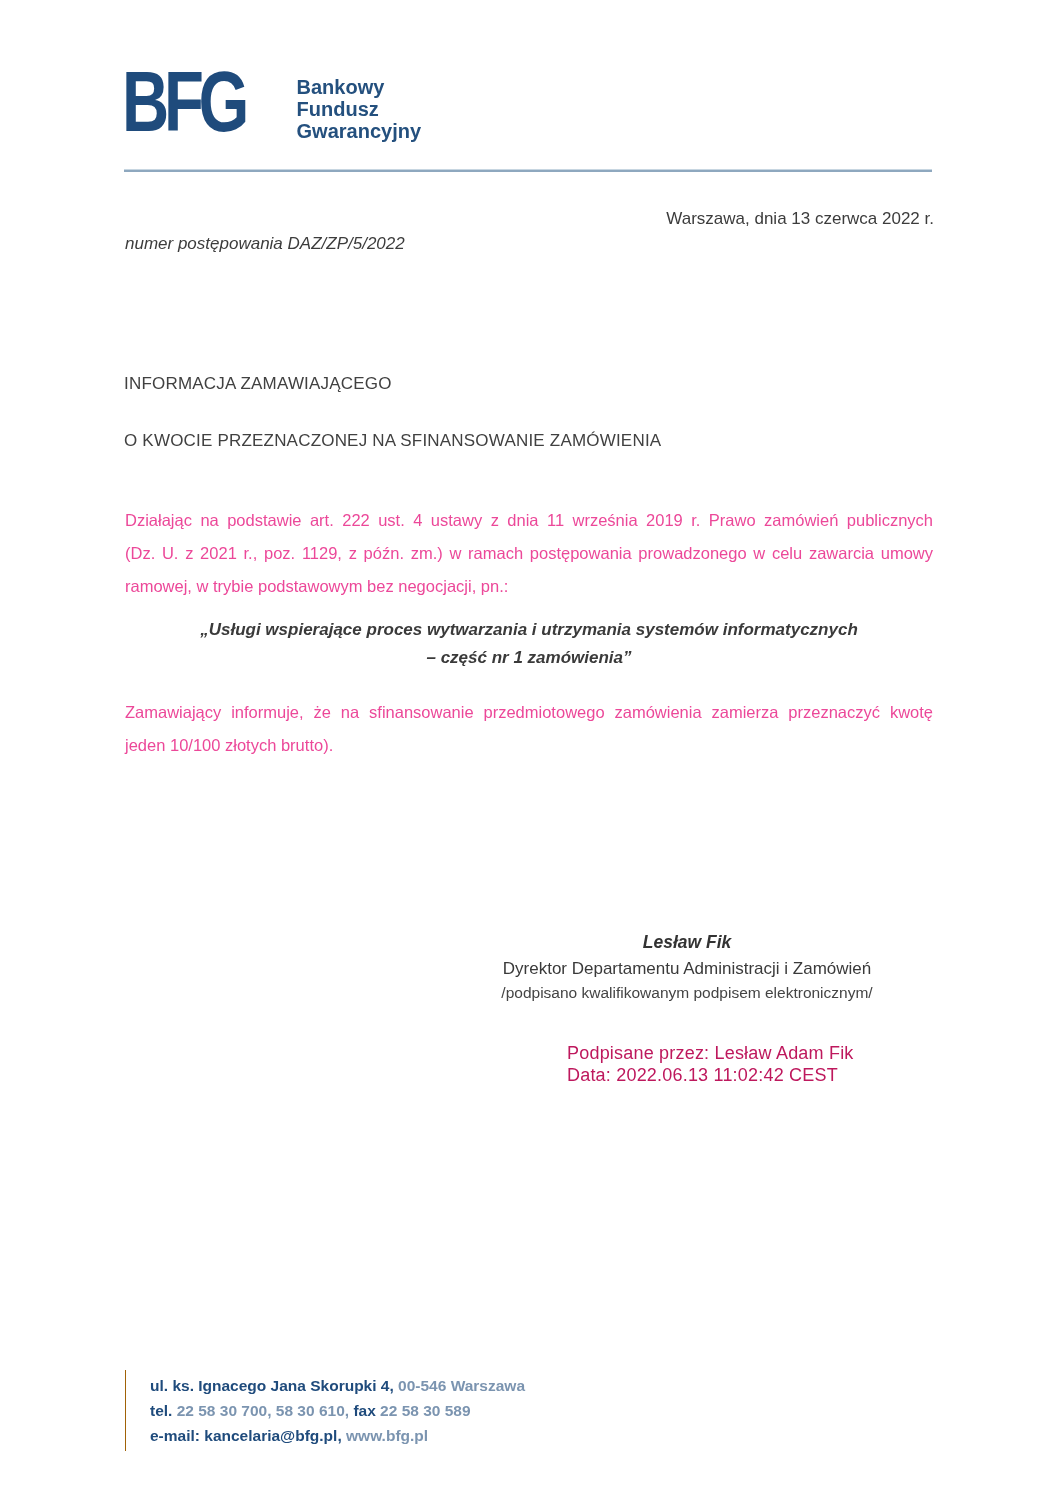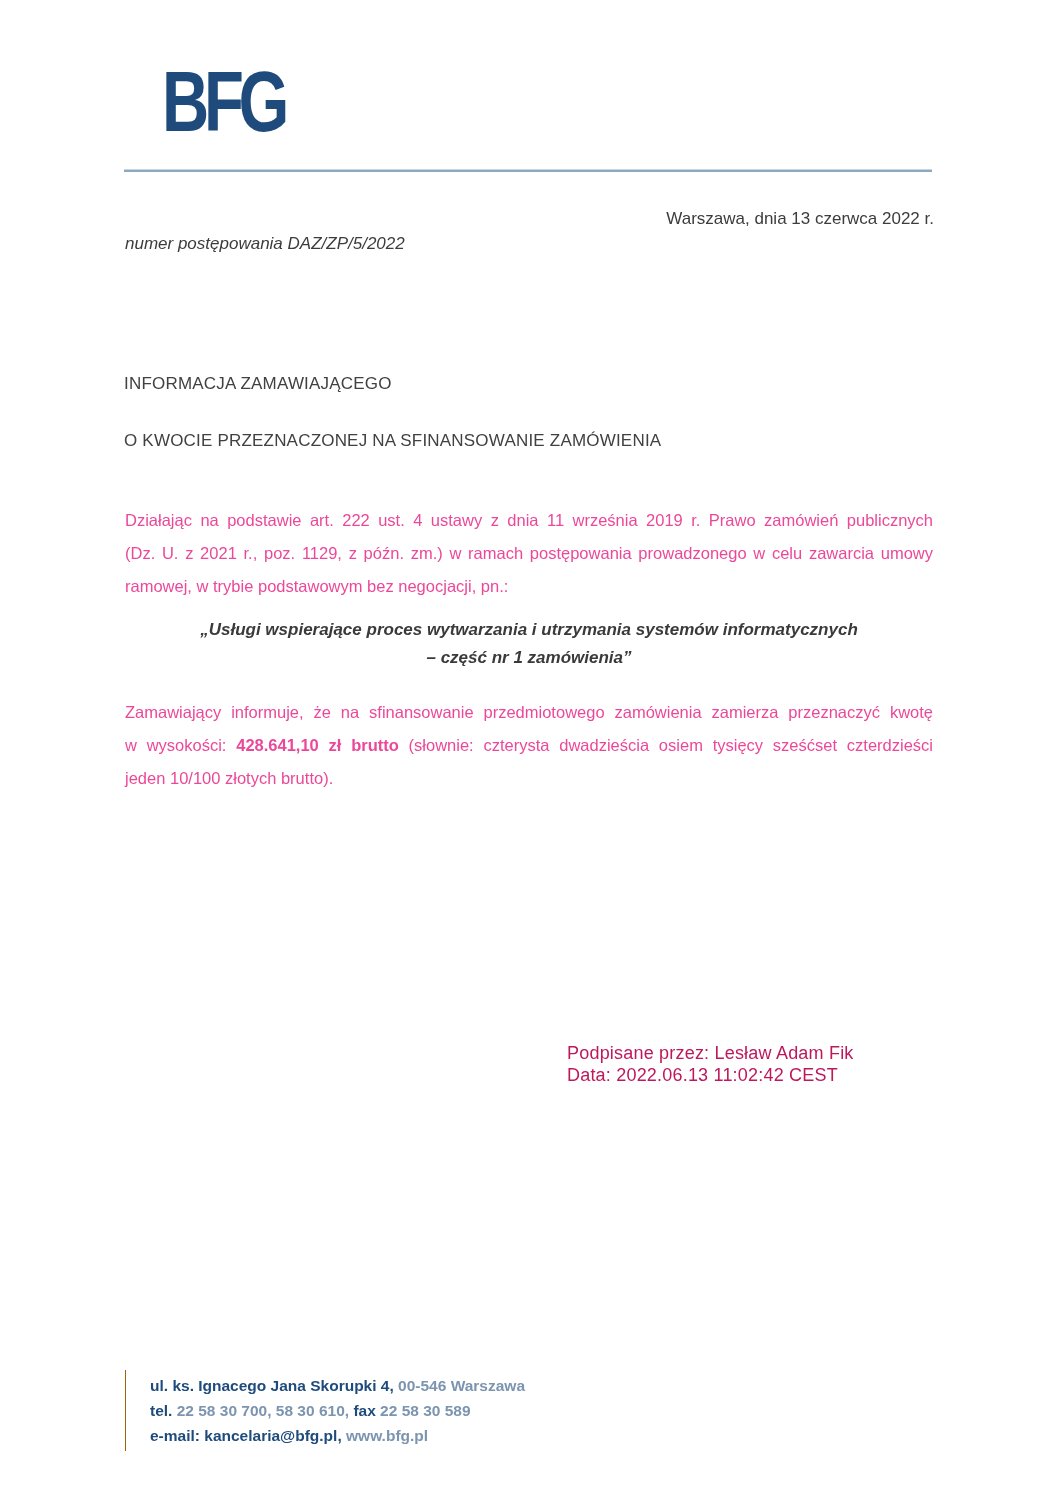--- a/index.html
+++ b/index.html
@@ -6,21 +6,21 @@
   .page {
     position:relative;
     width:1058px; height:1497px;
     background:#ffffff;
     font-family:"Liberation Sans", sans-serif;
     color:#3a3a3a;
     overflow:hidden;
   }
 
   
-  .logo { position:absolute; left:122px; top:68px; display:flex; align-items:flex-start;margin-left:40px; }
+  .logo { position:absolute; left:122px; top:68px; display:flex; align-items:flex-start; }
   .monogram {
     font-weight:800; font-size:86px; line-height:66px;
     color:#1F4B7C; letter-spacing:-7px;
     transform:scaleX(0.76); transform-origin:left top;
   }
   .logotext {
     margin-left:14px; padding-top:8px;
     color:#24507E; font-weight:bold; font-size:20px; line-height:22px;
   }
   .rule {
@@ -68,20 +68,25 @@
   .fn { color:#1F4B7C; }
   .fl { color:#7B94B0; }
 </style>
 </head>
 <body>
 
 <div class="page">
 
   <div class="logo">
     <div class="monogram">BFG</div>
+    <div class="logotext">
+      <div>Bankowy</div>
+      <div>Fundusz</div>
+      <div>Gwarancyjny</div>
+    </div>
   </div>
   <div class="rule"></div>
 
   <div class="date-line">Warszawa, dnia 13 czerwca 2022 r.</div>
   <div class="case-number">numer postępowania DAZ/ZP/5/2022</div>
 
   <div class="doc-title t1">INFORMACJA ZAMAWIAJĄCEGO</div>
   <div class="doc-title t2">O KWOCIE PRZEZNACZONEJ NA SFINANSOWANIE ZAMÓWIENIA</div>
 
   <div class="para p1">
@@ -90,24 +95,28 @@
     <div>ramowej, w trybie podstawowym bez negocjacji, pn.:</div>
   </div>
 
   <div class="quote">
     <div>„Usługi wspierające proces wytwarzania i utrzymania systemów informatycznych</div>
     <div>– część nr 1 zamówienia”</div>
   </div>
 
   <div class="para p2">
     <div class="jline">Zamawiający informuje, że na sfinansowanie przedmiotowego zamówienia zamierza przeznaczyć kwotę</div>
-    <div class="jline"><span>w wysokości: </span><span class="b">428.641,10 zł brutto</span><span> (słownie: czterysta dwadzieścia osiem tysięcy sześćset czterdzieści</span></div>
     <div>jeden 10/100 złotych brutto).</div>
   </div>
 
+  <div class="sig">
+    <div class="sig-name">Lesław Fik</div>
+    <div class="sig-role">Dyrektor Departamentu Administracji i Zamówień</div>
+    <div class="sig-note">/podpisano kwalifikowanym podpisem elektronicznym/</div>
+  </div>
 
   <div class="stamp">
     <div>Podpisane przez: Lesław Adam Fik</div>
     <div>Data: 2022.06.13 11:02:42 CEST</div>
   </div>
 
   <div class="footer">
     <div><span class="fn">ul. ks. Ignacego Jana Skorupki 4,</span><span class="fl"> 00-546 Warszawa</span></div>
     <div><span class="fn">tel. </span><span class="fl">22 58 30 700, 58 30 610, </span><span class="fn">fax </span><span class="fl">22 58 30 589</span></div>
     <div><span class="fn">e-mail: kancelaria@bfg.pl, </span><span class="fl">www.bfg.pl</span></div>

